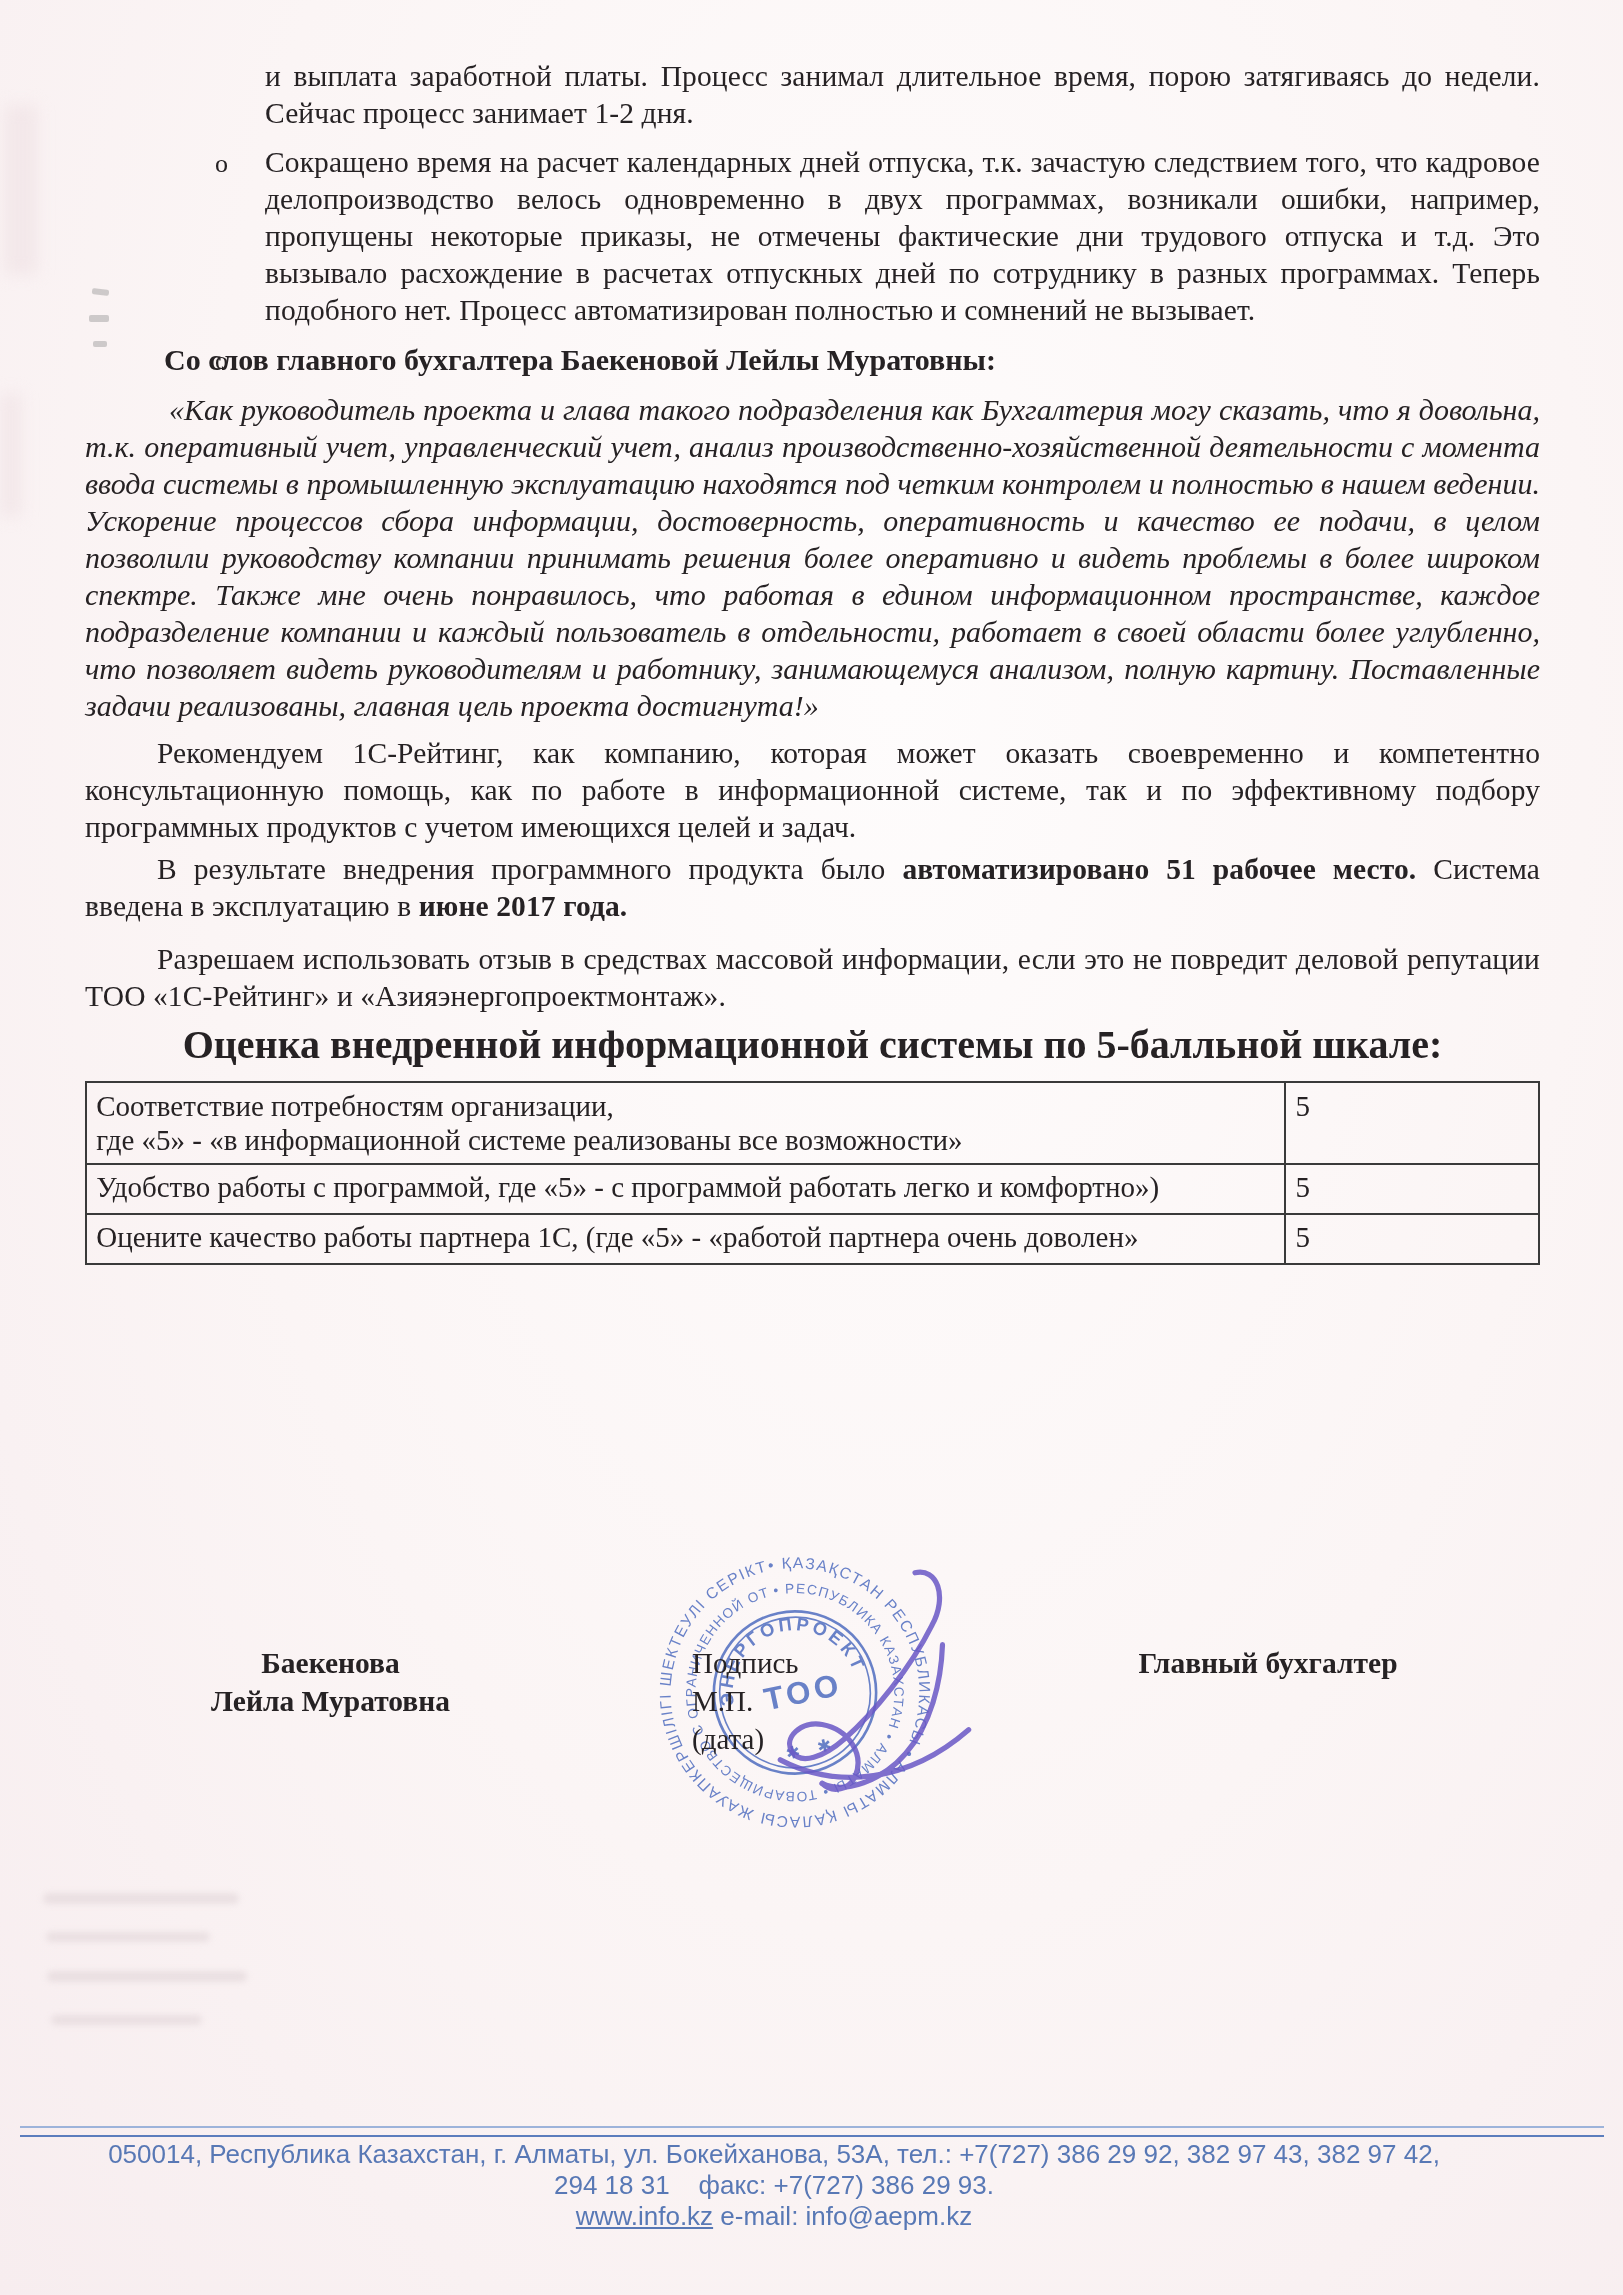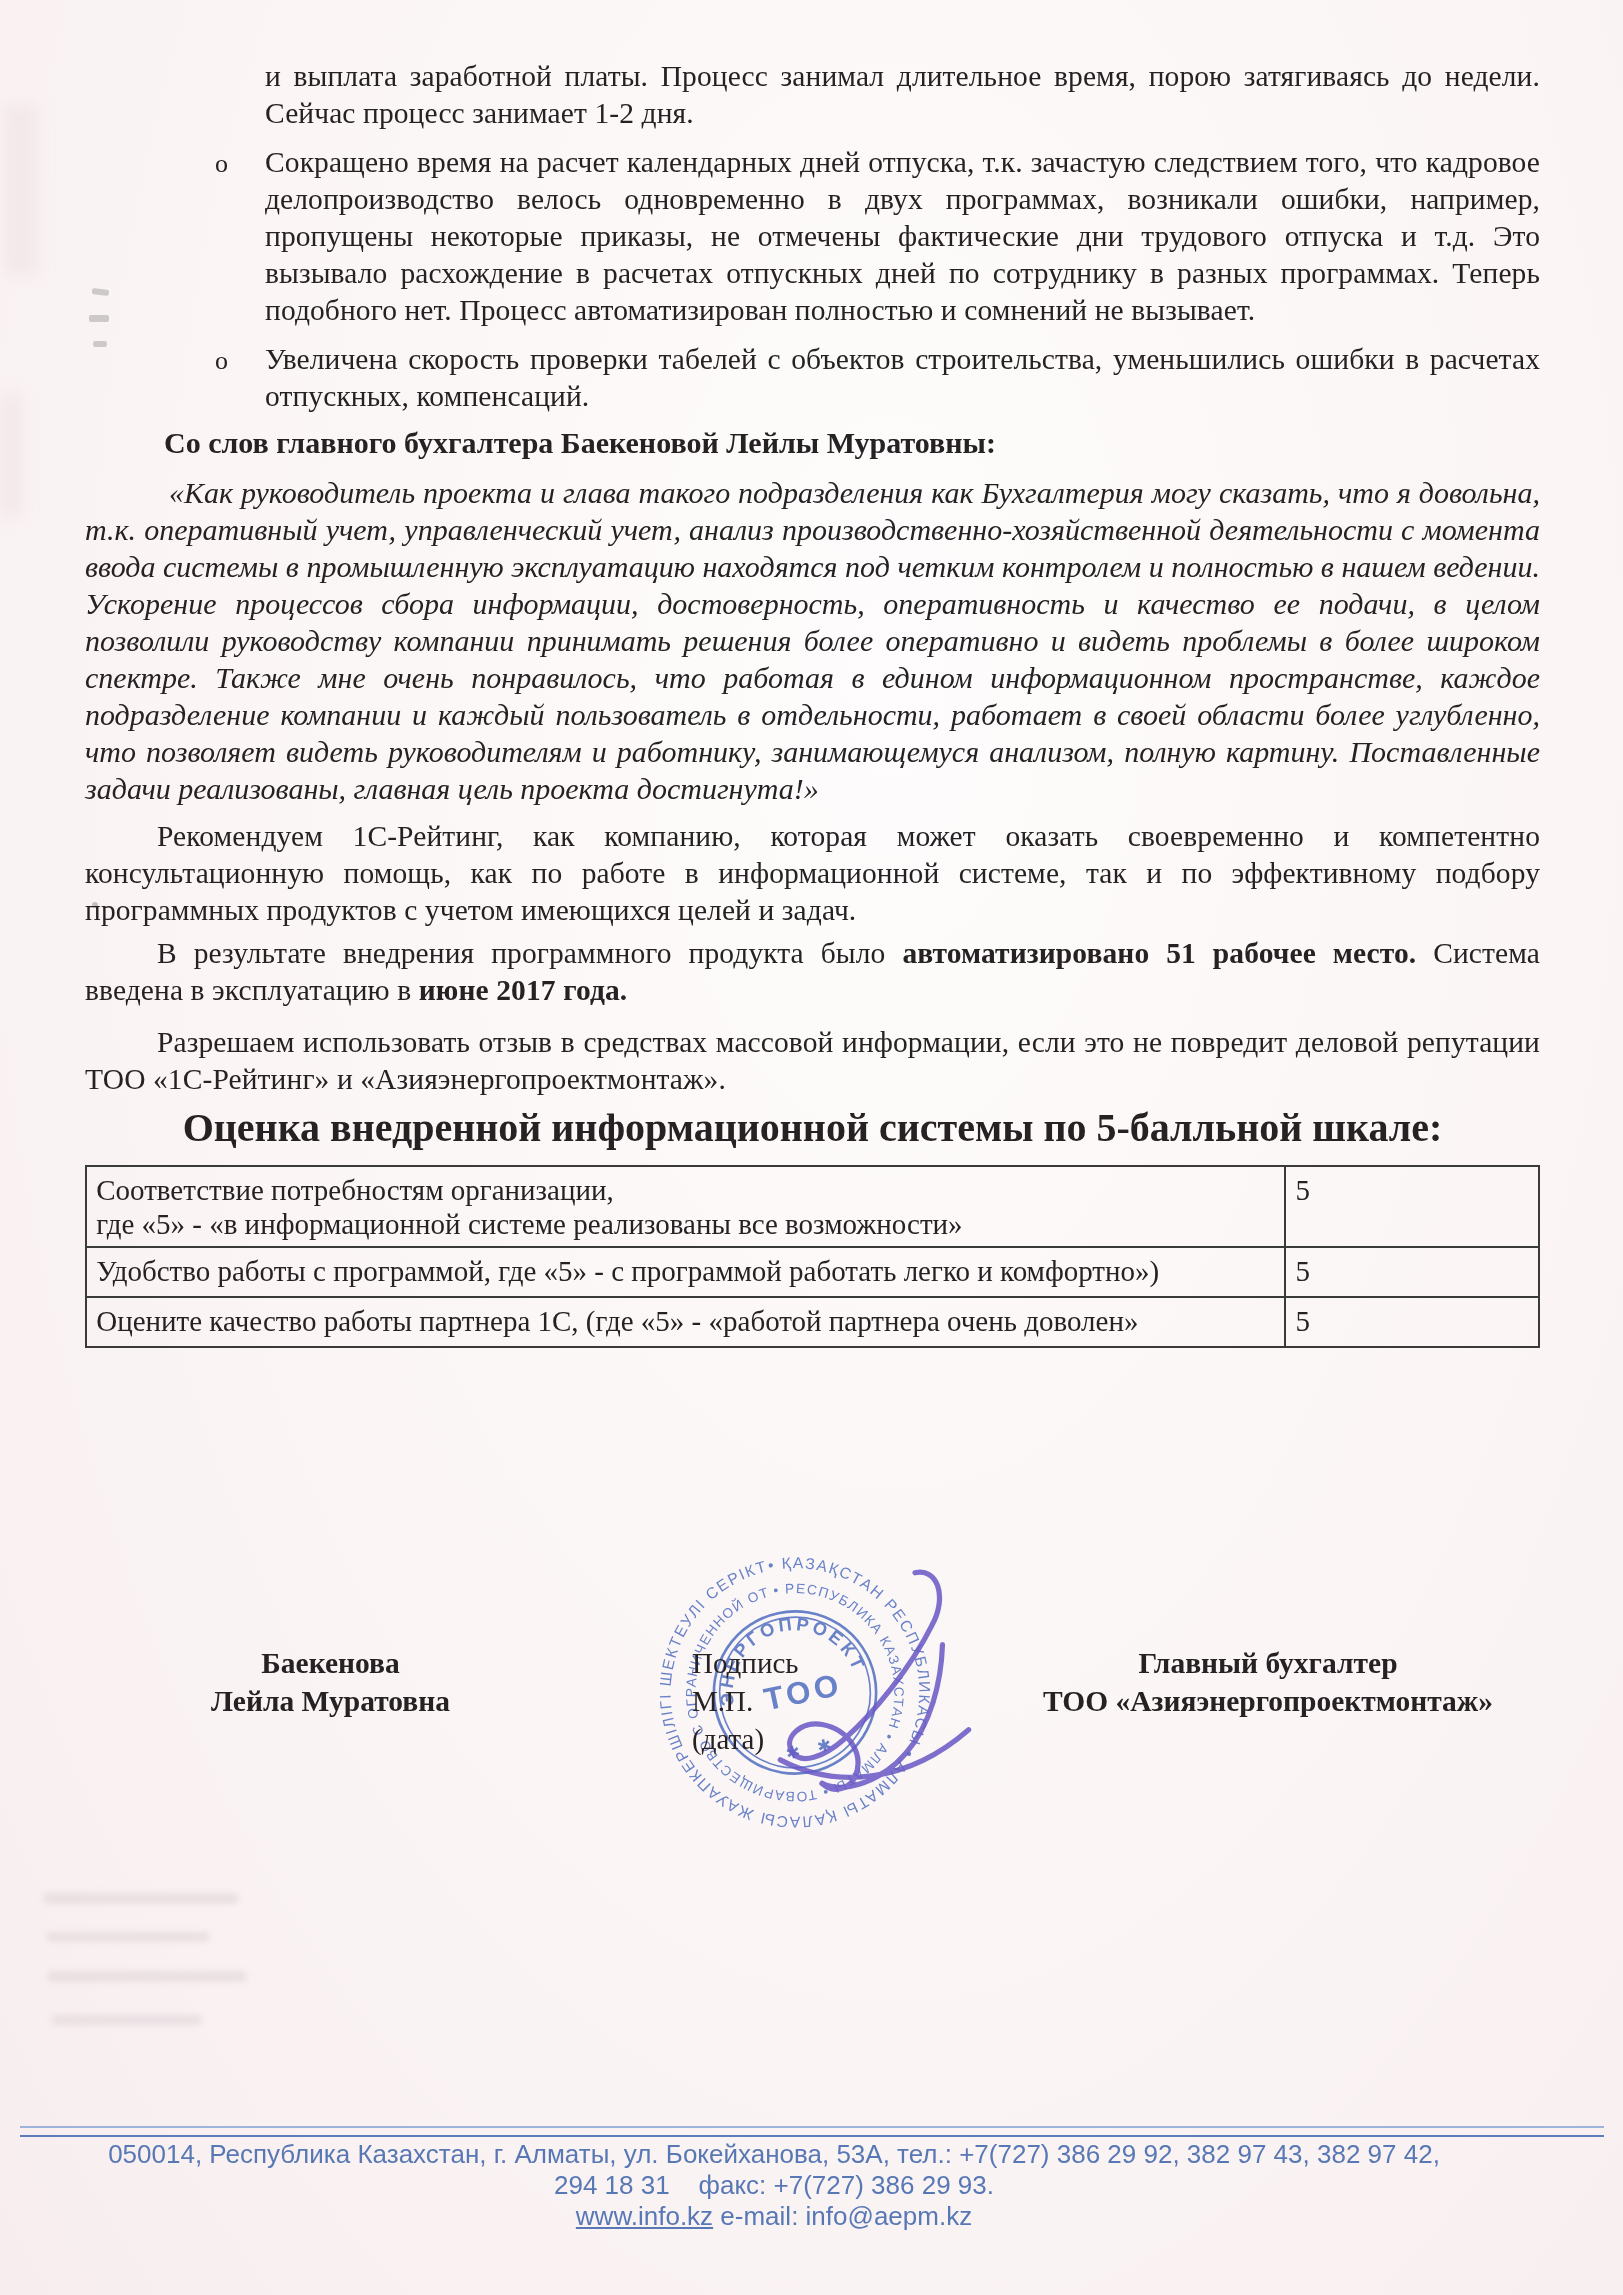--- a/index.html
+++ b/index.html
@@ -116,21 +116,20 @@
 
     <div class="bodytxt just list-cont">и выплата заработной платы. Процесс занимал длительное время, порою затягиваясь до недели. Сейчас процесс занимает 1-2 дня.</div>
 
     <div class="list-item">
       <span class="bullet">o</span>
       <div class="bodytxt just">Сокращено время на расчет календарных дней отпуска, т.к. зачастую следствием того, что кадровое делопроизводство велось одновременно в двух программах, возникали ошибки, например, пропущены некоторые приказы, не отмечены фактические дни трудового отпуска и т.д. Это вызывало расхождение в расчетах отпускных дней по сотруднику в разных программах. Теперь подобного нет. Процесс автоматизирован полностью и сомнений не вызывает.</div>
     </div>
 
     <div class="list-item">
       <span class="bullet">o</span>
-      <div class="bodytxt just">Увеличена скорость проверки табелей с объектов строительства, уменьшились ошибки в расчетах отпускных, компенсаций.</div>
     </div>
 
     <div class="quote-head">Со слов главного бухгалтера Баекеновой Лейлы Муратовны:</div>
 
     <div class="quote just">«Как руководитель проекта и глава такого подразделения как Бухгалтерия могу сказать, что я довольна, т.к. оперативный учет, управленческий учет, анализ производственно-хозяйственной деятельности с момента ввода системы в промышленную эксплуатацию находятся под четким контролем и полностью в нашем ведении. Ускорение процессов сбора информации, достоверность, оперативность и качество ее подачи, в целом позволили руководству компании принимать решения более оперативно и видеть проблемы в более широком спектре. Также мне очень понравилось, что работая в едином информационном пространстве, каждое подразделение компании и каждый пользователь в отдельности, работает в своей области более углубленно, что позволяет видеть руководителям и работнику, занимающемуся анализом, полную картину. Поставленные задачи реализованы, главная цель проекта достигнута!»</div>
 
     <div class="bodytxt just para p-recommend">Рекомендуем 1С-Рейтинг, как компанию, которая может оказать своевременно и компетентно консультационную помощь, как по работе в информационной системе, так и по эффективному подбору программных продуктов с учетом имеющихся целей и задач.</div>
 
     <div class="bodytxt just para p-result"><span>В результате внедрения программного продукта было </span><span class="bold">автоматизировано 51 рабочее место.</span><span> Система введена в эксплуатацию в </span><span class="bold">июне 2017 года.</span></div>
 
@@ -163,21 +162,20 @@
   </div>
 
   <div class="sig-labels">
     <div>Подпись</div>
     <div>М.П.</div>
     <div>(дата)</div>
   </div>
 
   <div class="sig-right">
     <div>Главный бухгалтер</div>
-    <div>ТОО «Азияэнергопроектмонтаж»</div>
   </div>
 
   <div class="stamp-wrap">
     <svg width="314" height="321" viewBox="0 0 480 480">
       <defs>
         <path id="ringOuter" d="M240,50 a190,190 0 1,1 -0.2,0" fill="none"></path>
         <path id="ringMiddle" d="M240,88 a152,152 0 1,1 -0.2,0" fill="none"></path>
         <path id="ringInner" d="M145,240 a95,95 0 0,1 190,0" fill="none"></path>
       </defs>
       <g transform="rotate(-12 240 240)" fill="#4061bb" opacity="0.78" font-family="Liberation Sans, DejaVu Sans, sans-serif">

